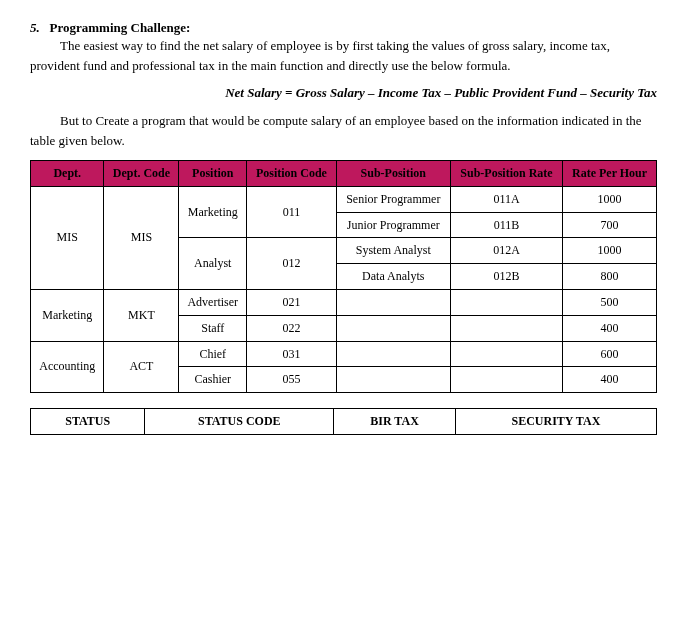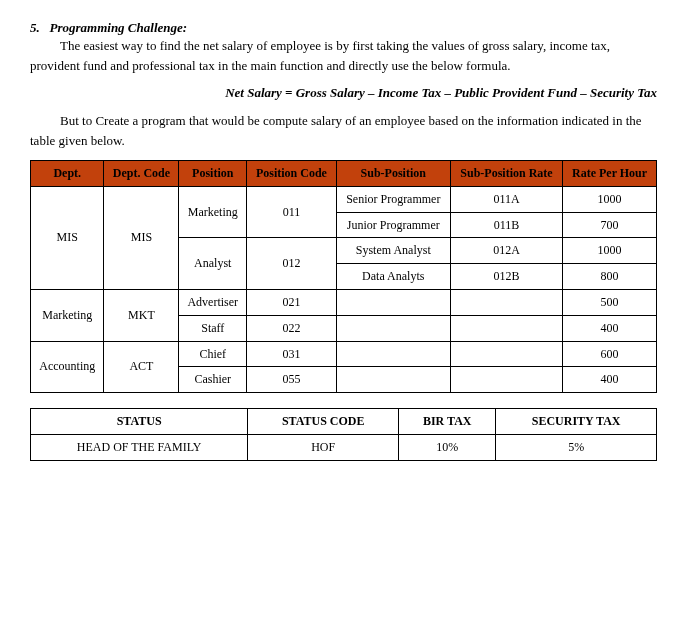--- a/index.html
+++ b/index.html
@@ -7,21 +7,20 @@
       font-family: Times New Roman, serif;
       font-size: 13px;
       background: #fff;
       color: #000;
       padding: 20px 30px;
       width: 687px;
       min-height: 634px;
     }
     .section-title {
       font-weight: bold;
-      font-style: italic;
     }
     .section-number {
       font-weight: bold;
       font-style: italic;
     }
     .paragraph {
       margin-bottom: 10px;
       line-height: 1.5;
       text-indent: 30px;
     }
@@ -41,21 +40,21 @@
       padding: 4px 6px;
       text-align: center;
       vertical-align: middle;
       font-size: 12px;
       line-height: 1.4;
     }
     table th {
       font-weight: bold;
     }
     .main-table th {
-      background: #c2410c;
+      background: #be185d;
     }
     .status-table th {
       font-weight: bold;
     }
     .underline {
     }
   </style>
 </head>
 <body>
 
@@ -150,20 +149,14 @@
 <table class="status-table">
   <thead>
     <tr>
       <th>STATUS</th>
       <th>STATUS CODE</th>
       <th>BIR TAX</th>
       <th>SECURITY TAX</th>
     </tr>
   </thead>
   <tbody id="status-table-body">
-  <tr>
-        <td>HEAD OF THE FAMILY</td>
-        <td>HOF</td>
-        <td>10%</td>
-        <td>5%</td>
-      </tr>
     </tbody>
 </table>
 
 </body></html>

